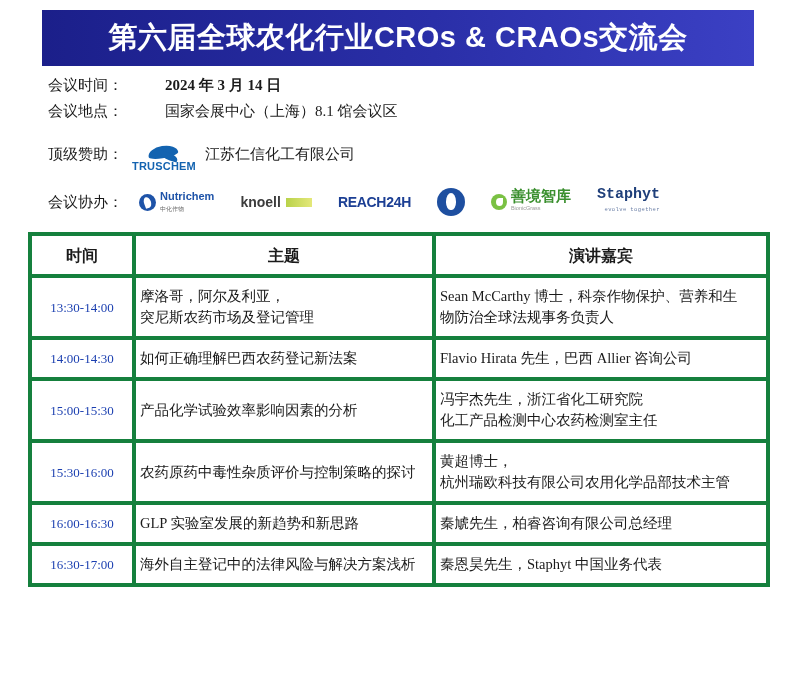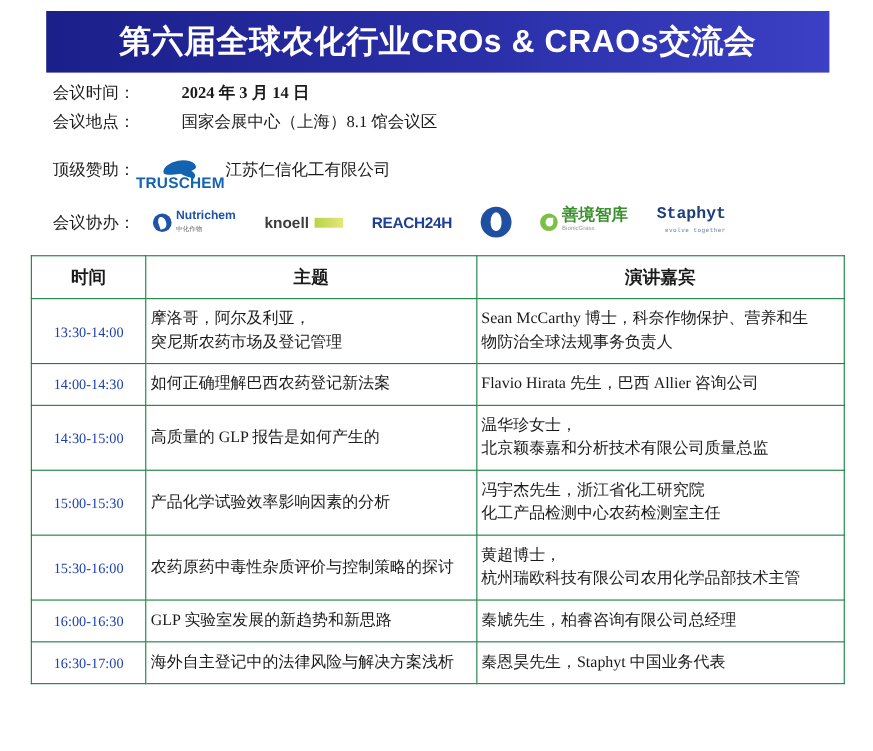--- a/index.html
+++ b/index.html
@@ -114,21 +114,21 @@
     left: 16px;
     top: 8px;
     width: 18px;
     height: 7px;
     background: #1363b0;
     border-radius: 0 60% 0 60%;
     transform: rotate(18deg);
   }
   .truschem-text {
     font-family: "Liberation Sans", "DejaVu Sans", sans-serif;
-    font-size: 14px;
+    font-size: 11px;
     font-weight: bold;
     color: #1363b0;
     letter-spacing: 0.2px;
     line-height: 10px;
   }
   .sponsor-name {
     font-size: 15px;
     white-space: nowrap;
   }
 
@@ -247,21 +247,21 @@
   
   .agenda {
     position: absolute;
     left: 28px;
     top: 232px;
     width: 740px;
     border-collapse: collapse;
     table-layout: fixed;
   }
   .agenda th, .agenda td {
-    border: 1px solid #15803d;
+    border: 4px solid #15803d;
     padding: 8px 4px;
     vertical-align: middle;
     font-size: 14.5px;
     line-height: 21px;
   }
   .agenda th {
     text-align: center;
     font-weight: bold;
     font-size: 16px;
     height: 22px;
@@ -382,30 +382,20 @@
         <tr>
           <td class="time-cell">14:00-14:30</td>
           <td class="topic-cell">
             <span class="line">如何正确理解巴西农药登记新法案</span>
           </td>
           <td class="speaker-cell">
             <span class="line">Flavio Hirata 先生，巴西 Allier 咨询公司</span>
           </td>
         </tr>
         <tr>
-          <td class="time-cell">14:30-15:00</td>
-          <td class="topic-cell">
-            <span class="line">高质量的 GLP 报告是如何产生的</span>
-          </td>
-          <td class="speaker-cell">
-            <span class="line">温华珍女士，</span>
-            <span class="line">北京颖泰嘉和分析技术有限公司质量总监</span>
-          </td>
-        </tr>
-        <tr>
           <td class="time-cell">15:00-15:30</td>
           <td class="topic-cell">
             <span class="line">产品化学试验效率影响因素的分析</span>
           </td>
           <td class="speaker-cell">
             <span class="line">冯宇杰先生，浙江省化工研究院</span>
             <span class="line">化工产品检测中心农药检测室主任</span>
           </td>
         </tr>
         <tr>

